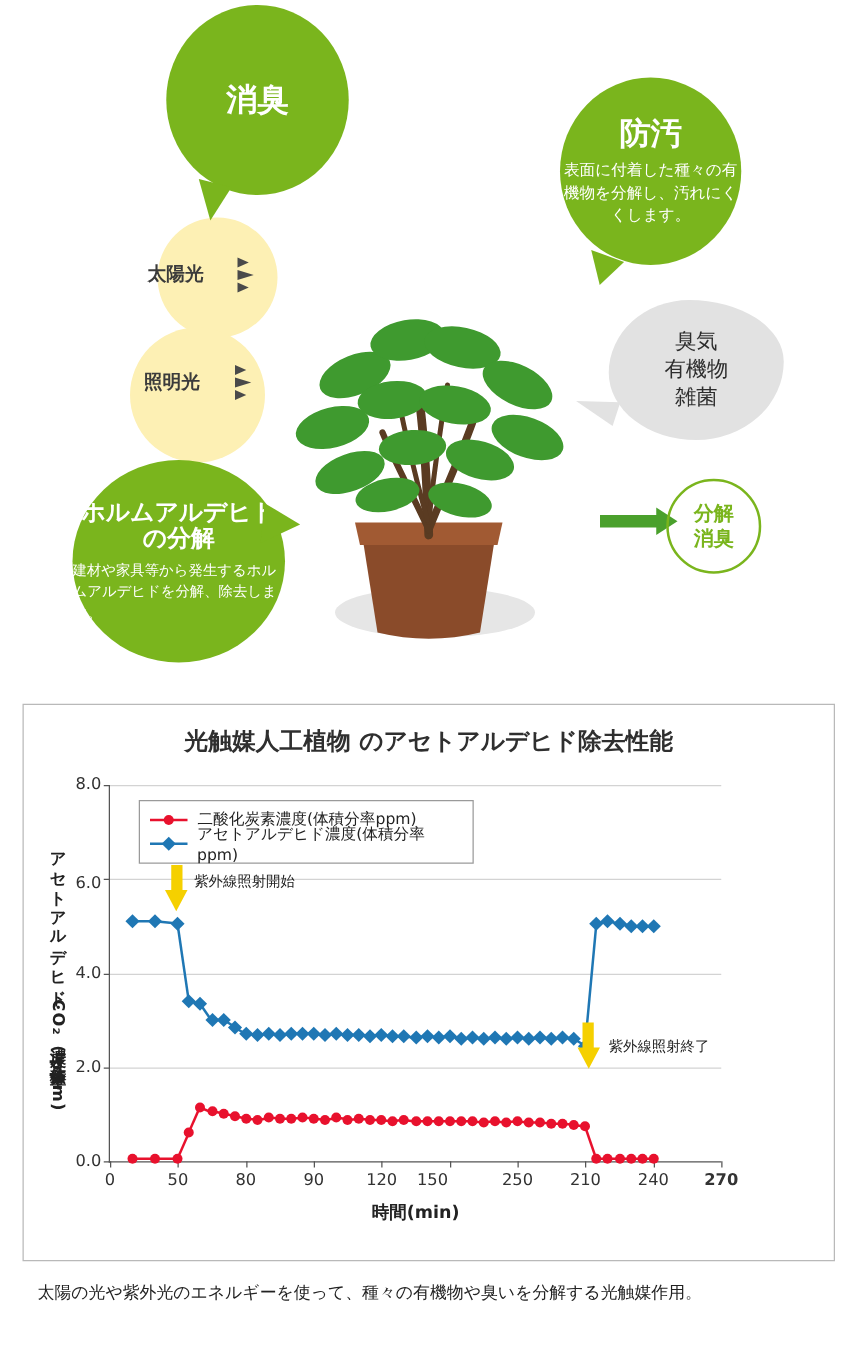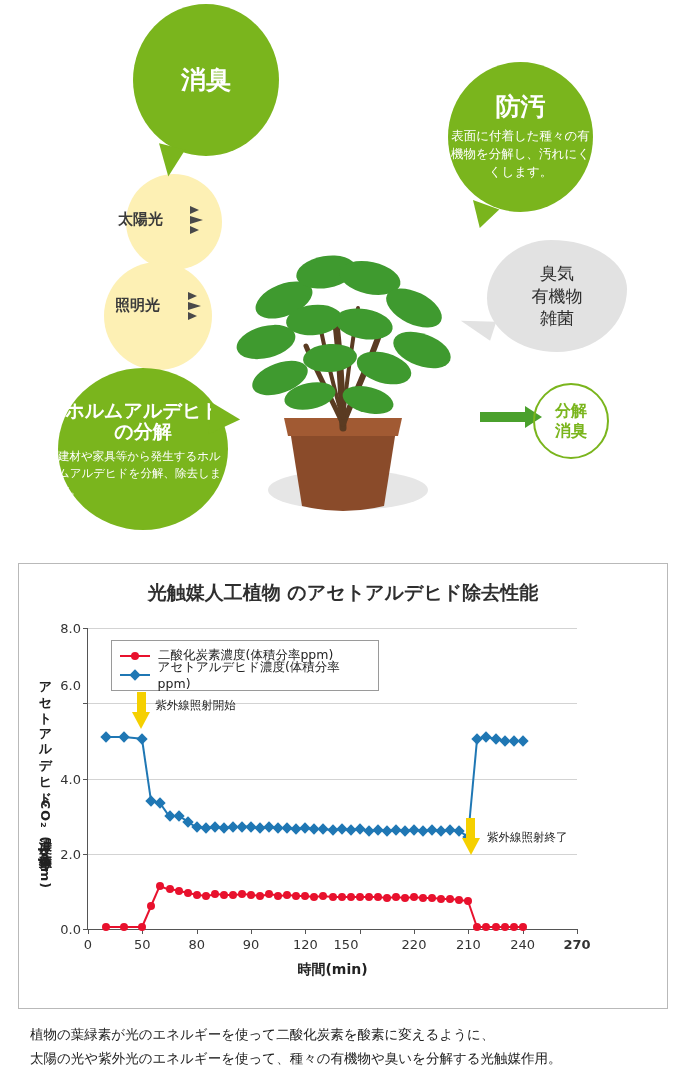--- a/index.html
+++ b/index.html
@@ -360,38 +360,38 @@
     <div class="ytick-mark" style="top: 301px;"></div>
         <div class="ytick-label" style="top: 301px;">0.0</div>
         <div class="gridline" style="top: 225.75px;"></div>
         <div class="ytick-mark" style="top: 225.75px;"></div>
         <div class="ytick-label" style="top: 225.75px;">2.0</div>
         <div class="gridline" style="top: 150.5px;"></div>
         <div class="ytick-mark" style="top: 150.5px;"></div>
         <div class="ytick-label" style="top: 150.5px;">4.0</div>
         <div class="gridline" style="top: 75.25px;"></div>
         <div class="ytick-mark" style="top: 75.25px;"></div>
-        <div class="ytick-label" style="top: 57px;">6.0</div>
+        <div class="ytick-label" style="top: 79px;">6.0</div>
         <div class="gridline" style="top: 0px;"></div>
         <div class="ytick-mark" style="top: 0px;"></div>
         <div class="ytick-label" style="top: 0px;">8.0</div>
         <div class="xtick-mark" style="left: 0px;"></div>
         <div class="xtick-label" style="left: 0px;">0</div>
         <div class="xtick-mark" style="left: 54.3333px;"></div>
         <div class="xtick-label" style="left: 54.3333px;">50</div>
         <div class="xtick-mark" style="left: 108.667px;"></div>
         <div class="xtick-label" style="left: 108.667px;">80</div>
         <div class="xtick-mark" style="left: 163px;"></div>
         <div class="xtick-label" style="left: 163px;">90</div>
         <div class="xtick-mark" style="left: 217.333px;"></div>
         <div class="xtick-label" style="left: 217.333px;">120</div>
         <div class="xtick-mark" style="left: 271.667px;"></div>
         <div class="xtick-label" style="left: 258px;">150</div>
         <div class="xtick-mark" style="left: 326px;"></div>
-        <div class="xtick-label" style="left: 326px;">220</div>
+        <div class="xtick-label" style="left: 326px;">250</div>
         <div class="xtick-mark" style="left: 380.333px;"></div>
         <div class="xtick-label" style="left: 380.333px;">210</div>
         <div class="xtick-mark" style="left: 434.667px;"></div>
         <div class="xtick-label" style="left: 434.667px;">240</div>
         <div class="xtick-mark" style="left: 489px;"></div>
         <div class="xtick-label" style="left: 489px; font-weight: bold;">270</div>
         <div class="seg acet" style="left: 18.1111px; top: 108.112px; width: 18.1111px; transform: rotate(0deg);"></div>
         <div class="seg acet" style="left: 36.2222px; top: 108.112px; width: 18.2086px; transform: rotate(5.9302deg);"></div>
         <div class="seg acet" style="left: 54.3333px; top: 109.994px; width: 62.7382px; transform: rotate(81.701deg);"></div>
         <div class="seg acet" style="left: 63.3889px; top: 172.075px; width: 9.2489px; transform: rotate(11.736deg);"></div>
@@ -589,16 +589,15 @@
     <div class="anno-arrow-stem" id="anno1-stem" style="left: 117.833px; top: 127.706px; height: 22px;"></div>
     <div class="anno-arrow" id="anno1-head" style="left: 113.333px; top: 147.706px;"></div>
     <div class="anno-text" id="anno1-text" style="left: 136.333px; top: 133.706px;">紫外線照射開始</div>
 
     <div class="anno-arrow-stem" id="anno2-stem" style="left: 447.456px; top: 253.75px; height: 22px;"></div>
     <div class="anno-arrow" id="anno2-head" style="left: 442.956px; top: 273.75px;"></div>
     <div class="anno-text" id="anno2-text" style="left: 467.956px; top: 265.75px;">紫外線照射終了</div>
   </div>
 
   <div class="caption">
-    <div>植物の葉緑素が光のエネルギーを使って二酸化炭素を酸素に変えるように、</div>
     <div>太陽の光や紫外光のエネルギーを使って、種々の有機物や臭いを分解する光触媒作用。</div>
   </div>
 </div>
 
 </body></html>

